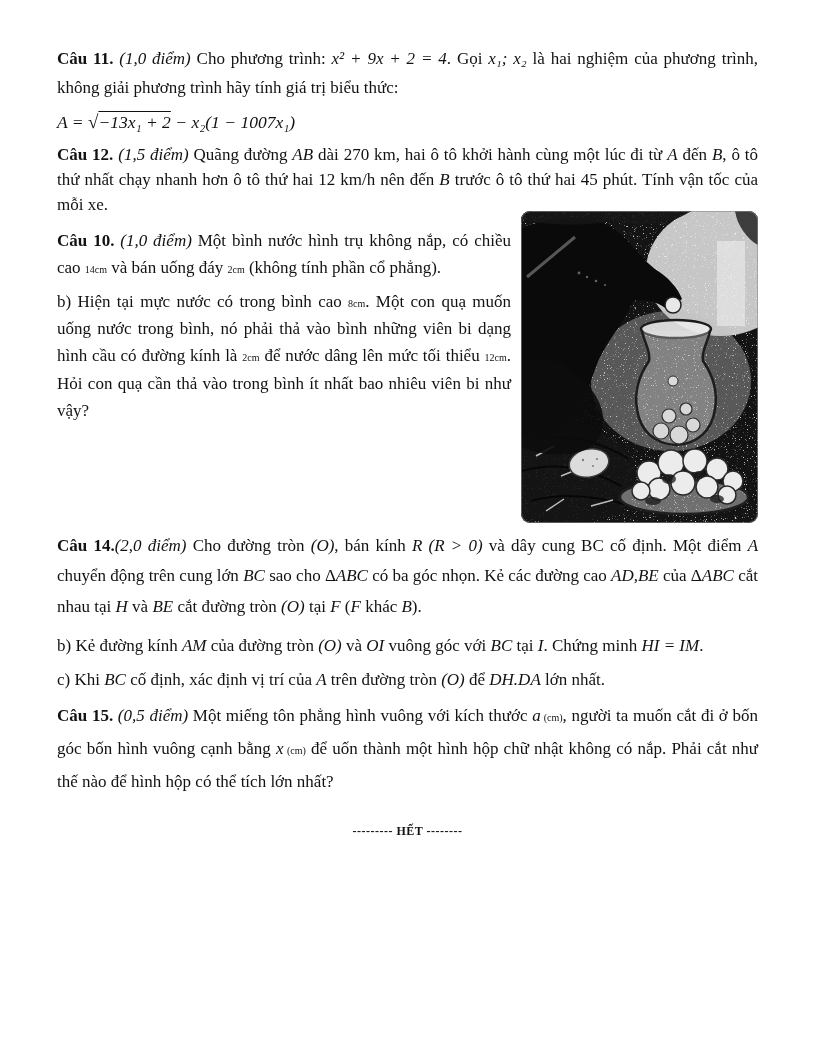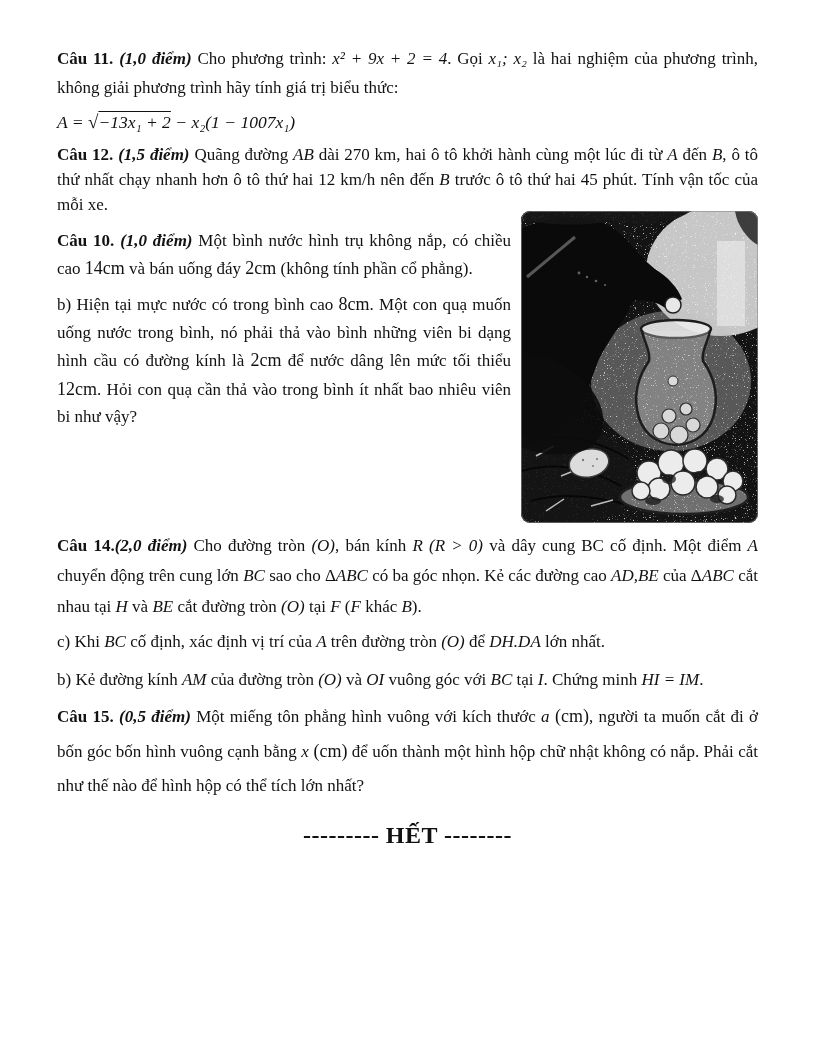--- a/index.html
+++ b/index.html
@@ -15,22 +15,22 @@
   .content { padding: 45px 58px 0 57px; }
   .para {
     margin: 0;
     font-size: 17px;
     text-align: justify;
     line-height: 1.5;
   }
   
   .b  { font-weight: 700; margin-top: 28px; }
   .i  { font-style: italic; }
-  .bi { font-weight: 700; font-style: italic; }
-  .m  { font-size: 18px; font-family: Liberation Serif, serif; }
+  .bi { font-weight: 400; font-style: italic; }
+  .m  { font-size: 10px; font-family: Liberation Serif, serif; }
   .ol { text-decoration: overline; }
   .rad { font-style: normal; font-size: 19px; }
 
   .q11 { line-height: 1.7; }
   .formula {
     text-align: left;
     font-size: 17.5px;
     margin: 8px 0 10px 0;
   }
   .q12 { margin-top: 2px; line-height: 1.47; }
@@ -47,24 +47,24 @@
 
   .q14-block { clear: both; margin-top: 14px; }
   .q14-block .para { line-height: 1.8; }
   .q14-a { margin-top: 15px; }
   .q14-b { margin-top: 8px; }
   .q14-c { margin-top: 4px; }
 
   .q15 { margin-top: 3px; line-height: 1.95; }
 
   .footer {
-    margin-top: 20px;
+    margin-top: 26px;
     text-align: center;
     font-weight: 700;
-    font-size: 24px;
+    font-size: 12px;
     letter-spacing: 0.5px;
   }
 </style>
 </head>
 <body>
 
 <div class="page">
   <div class="content">
 
     <p class="para q11"><span class="b">Câu 11. </span><span class="bi">(1,0 điểm) </span><span>Cho phương trình: </span><span class="i">x² + 9x + 2 = 4</span><span>.  Gọi </span><span class="i">x₁; x₂</span><span> là hai nghiệm của phương trình, không giải phương trình hãy tính giá trị biểu thức:</span></p>
@@ -157,21 +157,21 @@
           </g>
           <rect x="0.5" y="0.5" width="236" height="311" rx="9" fill="none" stroke="#8a8a8a" opacity="0.6"></rect>
         </svg>
       </figure>
       <p class="para"><span class="b">Câu 10. </span><span class="bi">(1,0 điểm) </span><span>Một bình nước hình trụ không nắp, có chiều cao </span><span class="m">14cm</span><span> và bán uống đáy </span><span class="m">2cm</span><span> (không tính phần cổ phẳng).</span></p>
       <p class="para"><span>b) Hiện tại mực nước có trong bình cao </span><span class="m">8cm</span><span>. Một con quạ muốn uống nước trong bình, nó phải thả vào bình những viên bi dạng hình cầu có đường kính là </span><span class="m">2cm</span><span> để nước dâng lên mức tối thiểu </span><span class="m">12cm</span><span>. Hỏi con quạ cần thả vào trong bình ít nhất bao nhiêu viên bi như vậy?</span></p>
     </div>
 
     <div class="q14-block">
       <p class="para"><span class="b">Câu 14.</span><span class="bi">(2,0 điểm) </span><span>Cho đường tròn </span><span class="i">(O)</span><span>, bán kính </span><span class="i">R (R &gt; 0)</span><span> và dây cung BC cố định. Một điểm </span><span class="i">A</span><span> chuyển động trên cung lớn </span><span class="i">BC</span><span> sao cho Δ</span><span class="i">ABC</span><span> có ba góc nhọn. Kẻ các đường cao </span><span class="i">AD,BE</span><span> của Δ</span><span class="i">ABC</span><span> cắt nhau tại </span><span class="i">H</span><span> và </span><span class="i">BE</span><span> cắt đường tròn </span><span class="i">(O)</span><span> tại </span><span class="i">F</span><span> (</span><span class="i">F</span><span> khác </span><span class="i">B</span><span>).</span></p>
+      <p class="para q14-b"><span>b) Kẻ đường kính </span><span class="i">AM</span><span> của đường tròn </span><span class="i">(O)</span><span> và </span><span class="i">OI</span><span> vuông góc với </span><span class="i">BC</span><span> tại </span><span class="i">I</span><span>. Chứng minh </span><span class="i">HI = IM</span><span>.</span></p>
       <p class="para q14-c"><span>c) Khi </span><span class="i">BC</span><span> cố định, xác định vị trí của </span><span class="i">A</span><span> trên đường tròn </span><span class="i">(O)</span><span> để </span><span class="i">DH.DA</span><span> lớn nhất.</span></p>
-      <p class="para q14-b"><span>b) Kẻ đường kính </span><span class="i">AM</span><span> của đường tròn </span><span class="i">(O)</span><span> và </span><span class="i">OI</span><span> vuông góc với </span><span class="i">BC</span><span> tại </span><span class="i">I</span><span>. Chứng minh </span><span class="i">HI = IM</span><span>.</span></p>
     </div>
 
     <p class="para q15"><span class="b">Câu 15. </span><span class="bi">(0,5 điểm) </span><span> Một miếng tôn phẳng hình vuông với kích thước </span><span class="i">a</span><span class="m"> (cm)</span><span>, người ta muốn cắt đi ở bốn góc bốn hình vuông cạnh bằng </span><span class="i">x</span><span class="m"> (cm)</span><span> để uốn thành một hình hộp chữ nhật không có nắp. Phải cắt như thế nào để hình hộp có thể tích lớn nhất?</span></p>
 
     <div class="footer">--------- HẾT --------</div>
   </div>
 </div>
 
 </body></html>

